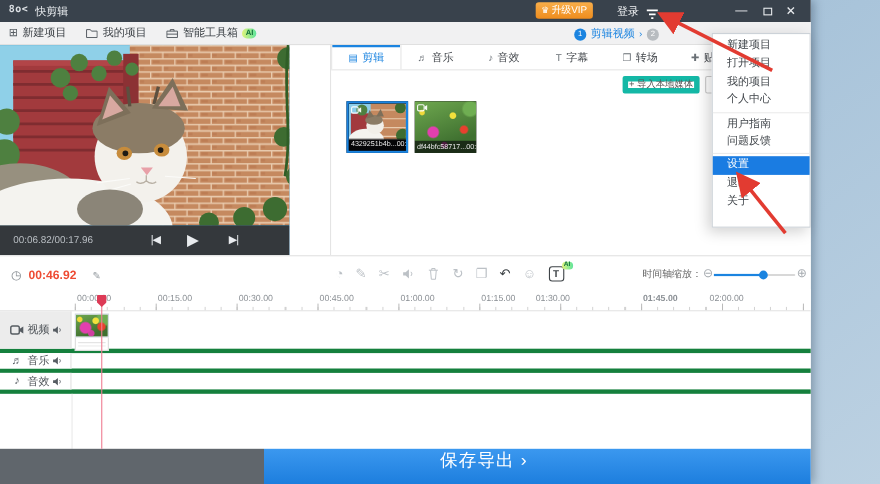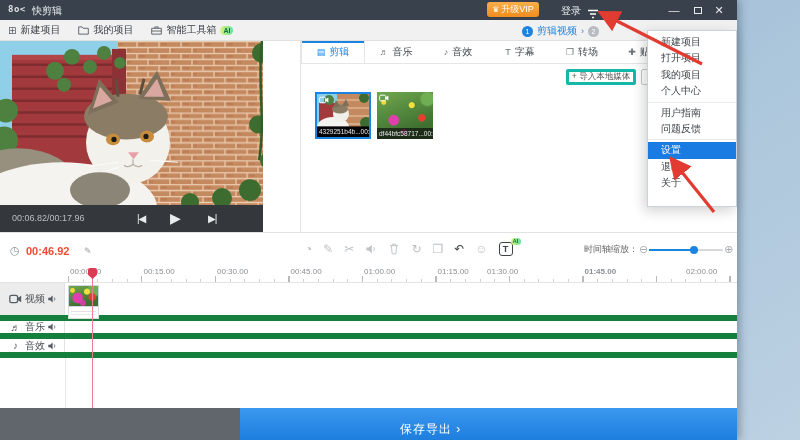--- a/index.html
+++ b/index.html
@@ -39,21 +39,21 @@
   .ctl-next{left:208px;font-size:10px;top:8px}
   .ctl-fs{left:280px;top:7px}
 
   
   .panel{position:absolute;left:300px;top:41px;width:437px;height:191px;background:#fff;border-left:1px solid #e4e4e4}
   .tabs{display:flex;height:23px;border-bottom:1px solid #e6e6e6}
   .tab{flex:1;display:flex;align-items:center;justify-content:center;gap:4px;font-size:10px;color:#45494e;cursor:pointer}
   .tab .tab-icon{font-size:9px;color:#6a7076}
   .tab.active{color:#1b84e0;box-shadow:inset 0 2px 0 #1b84e0;border-left:1px solid #e6e6e6;border-right:1px solid #e6e6e6}
   .tab.active .tab-icon{color:#1b84e0}
-  .import-btn{position:absolute;top:28px;left:265px;width:70px;height:16px;border:3px solid #14b8a6;border-radius:2px;font-size:8.5px;color:#555;display:flex;align-items:center;justify-content:center;background:#fff}
+  .import-btn{position:absolute;top:28px;left:265px;width:70px;height:16px;border:5px solid #14b8a6;border-radius:2px;font-size:8.5px;color:#555;display:flex;align-items:center;justify-content:center;background:#fff}
   .extra-btn{position:absolute;top:28px;left:340px;width:26px;height:16px;border:1px solid #c9c9c9;border-radius:2px;color:#777;font-size:9px;display:flex;align-items:center;justify-content:center;background:#fff}
   .card{position:absolute;top:51px;width:56px;height:47px;background:#000;overflow:hidden}
   .card.sel{border:2px solid #1b84e0}
   .card .thumb{position:absolute;inset:0}
   .cam-badge{position:absolute;left:2px;top:2px;width:10px;height:8px;color:#fff;opacity:.95}
   .card-label{position:absolute;left:0;right:0;bottom:0;height:11px;background:rgba(8,8,10,.65);color:#e8e8e8;font-size:6.5px;display:flex;justify-content:space-between;align-items:center;padding:0 2px;white-space:nowrap}
   .flowers{background:
     radial-gradient(circle at 62% 28%, #f2e13c 0 2.5px, transparent 3.5px),
     radial-gradient(circle at 30% 60%, #e23fae 0 4.5px, transparent 6px),
     radial-gradient(circle at 80% 55%, #e8402e 0 3px, transparent 4.5px),
@@ -76,42 +76,42 @@
   .zoomctl{position:absolute;left:584px;top:10px;display:flex;align-items:center;gap:1px}
   .zoomctl .zlabel{font-size:9px;color:#666}
   .zsign{font-size:11px;color:#a7acb1;line-height:1}
   .ztrack{position:relative;width:74px;height:2px;background:#d8d8d8;border-radius:1px}
   .zfill{position:absolute;left:0;top:0;height:2px;width:45px;background:#1b84e0}
   .zknob{position:absolute;left:41px;top:-3px;width:8px;height:8px;border-radius:50%;background:#1b84e0}
   .ruler{position:absolute;left:0;top:30px;width:737px;height:20px;border-bottom:1px solid #e4e4e4;background:#fff}
   .rlabel{position:absolute;top:4px;font-size:8px;color:#8a8f94;white-space:nowrap}
   .ticks-minor{position:absolute;left:66px;right:0;bottom:0;height:3px;background:repeating-linear-gradient(90deg,#d2d2d2 0 1px,transparent 1px 14.7px);background-position:2px 0}
   .ticks-major{position:absolute;left:66px;right:0;bottom:0;height:6px;background:repeating-linear-gradient(90deg,#b9b9b9 0 1px,transparent 1px 73.5px);background-position:2px 0}
-  .trow{position:absolute;left:0;width:737px;border-bottom:6px solid #15803d}
+  .trow{position:absolute;left:0;width:737px;border-bottom:4px solid #15803d}
   .row-video{top:50px;height:38px}
   .row-music{top:88px;height:18px}
   .row-sfx{top:106px;height:19px}
   .tlabel{position:absolute;left:0;top:0;bottom:0;width:65px;display:flex;align-items:center;font-size:10px;color:#4c5156;border-right:1px solid #e2e2e2;background:#fff}
   .row-video .tlabel{background:#ececec}
   .tlabel .ticon{margin-left:9px;width:13px;text-align:center;color:#565c62;font-size:10px}
   .tlabel .tname{margin-left:3px}
   .tlabel .spk{margin-left:auto;margin-right:7px;width:10px;height:10px;color:#565c62}
   .col-line{position:absolute;left:65px;top:125px;bottom:0;width:1px;background:#e9e9e9}
   .clip{position:absolute;left:68px;top:52px;width:31px;height:22px;border:1px solid #cfd8e2}
   .clip-audio{position:absolute;left:68px;top:74px;width:31px;height:12px;background:#fff;border:1px solid #dcdcdc;border-top:none}
   .clip-audio::before{content:"";position:absolute;left:2px;right:2px;top:4px;border-top:1px solid #e2e2e2}
   .clip-audio::after{content:"";position:absolute;left:2px;right:2px;top:7px;border-top:1px solid #ececec}
   .ph-line{position:absolute;left:92px;top:36px;height:139px;width:1px;background:#ef7d92;z-index:5}
   .ph-pin{position:absolute;left:88px;top:35px;width:9px;height:11px;background:#dd3a56;border-radius:2px 2px 0 0;clip-path:polygon(0 0,100% 0,100% 62%,50% 100%,0 62%);z-index:6}
 
   
   .bottombar{position:absolute;left:0;top:408px;width:737px;height:32px}
   .bb-gray{position:absolute;left:0;top:0;width:240px;height:32px;background:#60666c}
   .bb-blue{position:absolute;left:240px;top:0;width:497px;height:32px;background:linear-gradient(#3b98ef,#1d7ede);cursor:pointer}
-  .export-label{position:absolute;left:160px;top:13px;font-size:12px;color:#fff;letter-spacing:1px}
+  .export-label{position:absolute;left:160px;top:1px;font-size:16px;color:#fff;letter-spacing:1px}
 
   
   .menu{position:absolute;left:647px;top:30px;width:90px;height:177px;background:#fff;border:1px solid #ccd2d8;box-shadow:-3px 4px 12px rgba(0,0,0,.18);padding:3px 0;z-index:40;display:flex;flex-direction:column}
   .menu-item{height:16.4px;line-height:16.4px;padding-left:13px;font-size:10px;color:#3f4449;cursor:pointer;white-space:nowrap}
   .menu-item.hl{background:#1a7ce2;color:#fff}
   .menu-divider{border-top:1px solid #ebebeb;margin:2px 0}
 
   
   .watermark{position:absolute;right:2px;bottom:2px;z-index:45;text-align:right;pointer-events:none}
   .wm-title{font-size:27px;font-weight:800;letter-spacing:2px;color:rgba(233,238,243,.55);text-shadow:0 0 2px #6b7480,1px 1px 0 #7d8794}
@@ -372,21 +372,21 @@
         <div class="ticks-minor"></div>
         <div class="ticks-major"></div>
       <span class="rlabel" style="left: 70px;">00:00.00</span>
           <span class="rlabel" style="left: 143.5px;">00:15.00</span>
           <span class="rlabel" style="left: 217px;">00:30.00</span>
           <span class="rlabel" style="left: 290.5px;">00:45.00</span>
           <span class="rlabel" style="left: 364px;">01:00.00</span>
           <span class="rlabel" style="left: 437.5px;">01:15.00</span>
           <span class="rlabel" style="left: 487px;">01:30.00</span>
           <span class="rlabel" style="left: 584.5px; font-weight: bold;">01:45.00</span>
-          <span class="rlabel" style="left: 686px;">02:00.00</span>
+          <span class="rlabel" style="left: 645px;">02:00.00</span>
         </div>
 
       <div class="trow row-video">
         <div class="tlabel">
           <svg class="ticon" width="13" height="10">
               <use href="#sym-cam"></use>
             </svg>
           <span class="tname">视频</span>
           <svg class="spk">
               <use href="#sym-speaker"></use>

